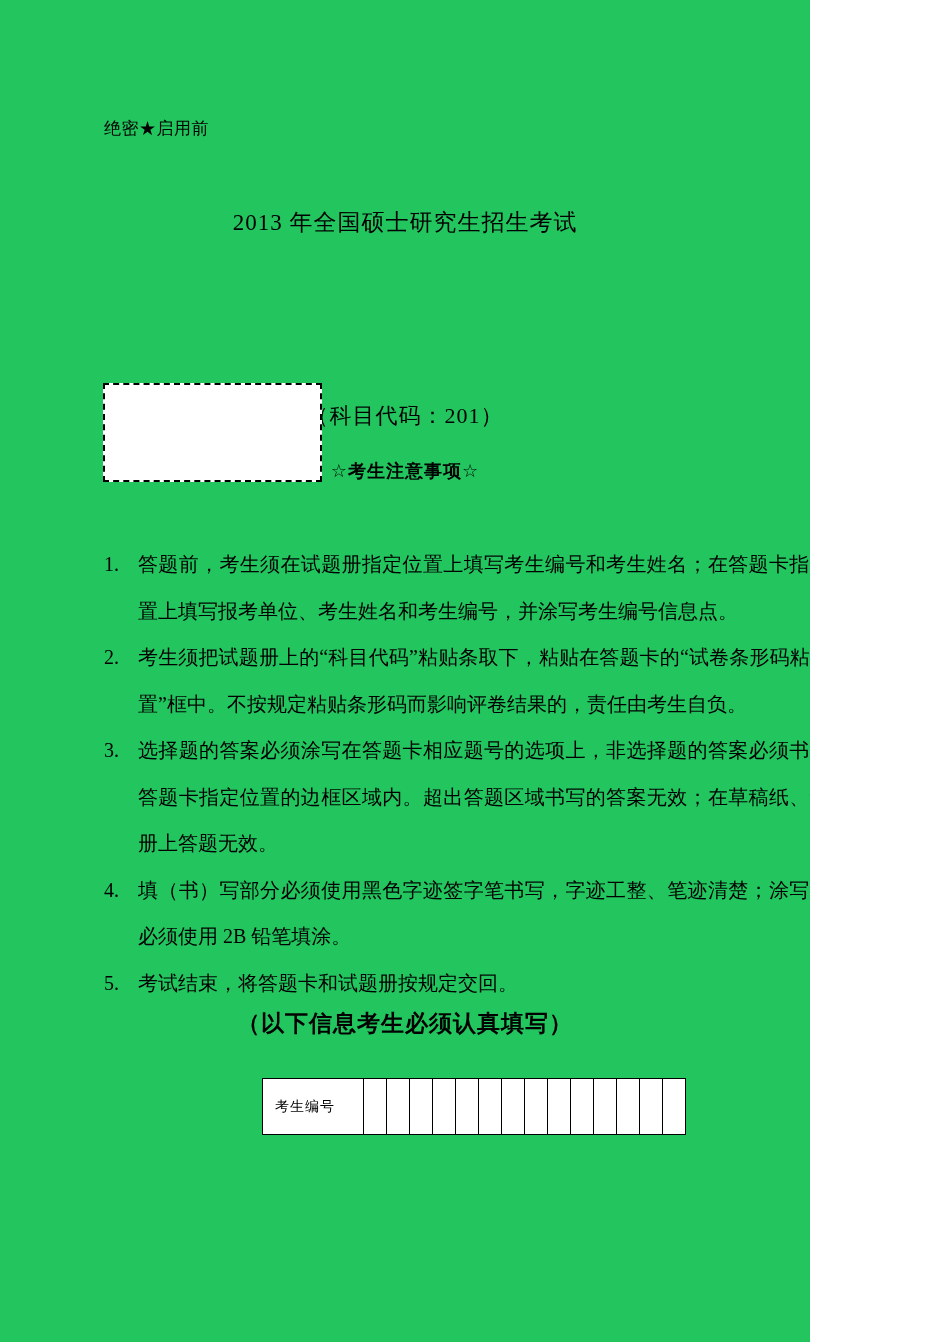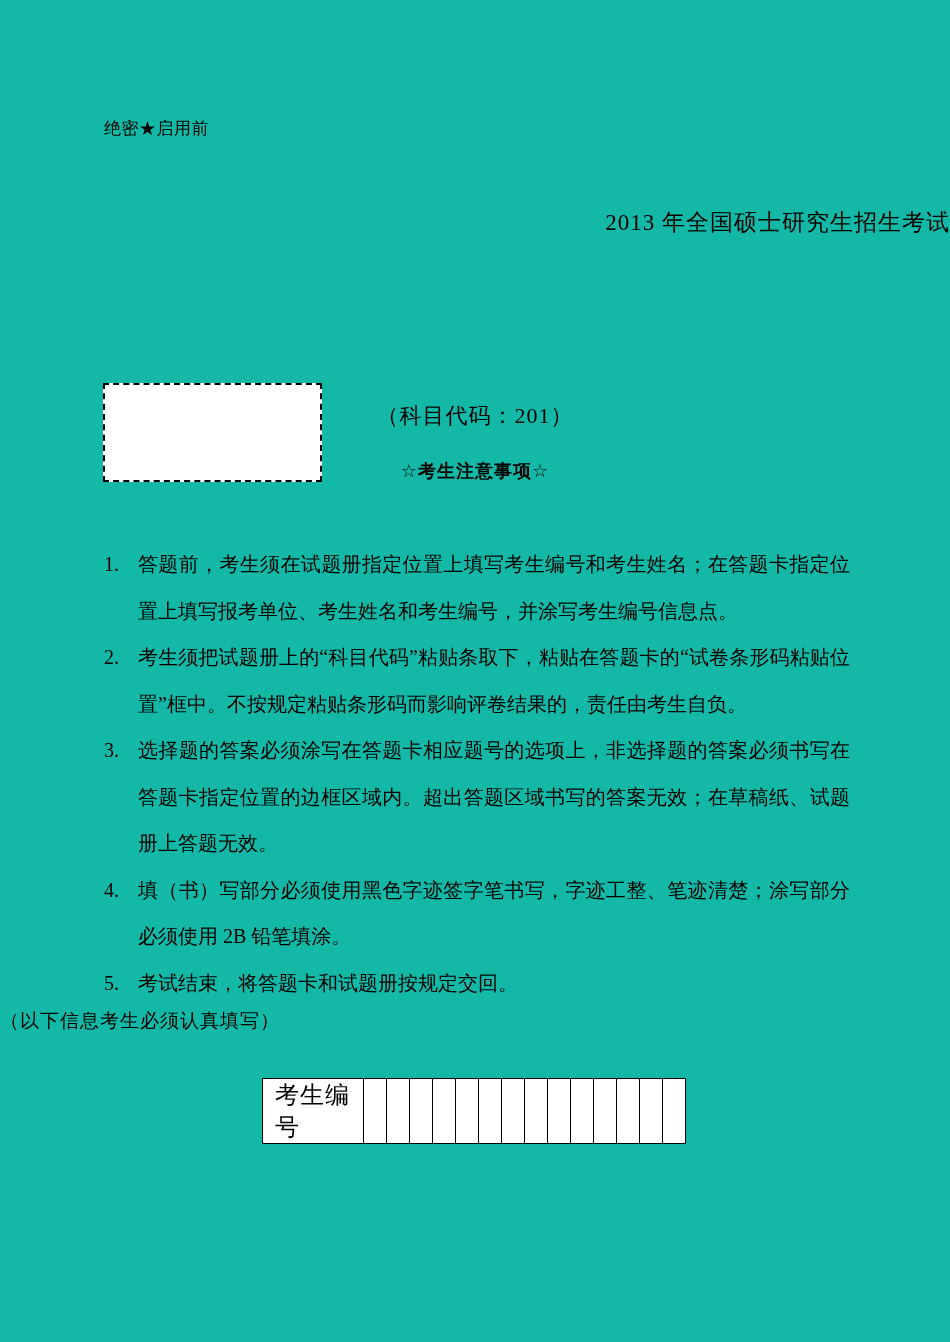--- a/index.html
+++ b/index.html
@@ -1,38 +1,38 @@
 <!DOCTYPE html>
 <html><head>
 <meta charset="utf-8">
 <style>
   * { margin: 0; padding: 0; box-sizing: border-box; }
   html, body { background: #ffffff; }
   .page {
     position: relative;
-    width: 950px;
+    width: 810px;
     height: 1342px;
-    background: #14b8a6;
+    background: #22c55e;
     color: #000000;
     font-family: "Liberation Serif", "DejaVu Serif", serif;
     overflow: hidden;
   }
   .classified {
     position: absolute;
     top: 117px;
     left: 104px;
     font-size: 17px;
     letter-spacing: 0.5px;
   }
   .exam-title {
     position: absolute;
     top: 207px;
     left: 0;
     width: 100%;
-    text-align: right;
+    text-align: center;
     font-size: 23px;
     letter-spacing: 1px;
   }
   .subject-title {
     position: absolute;
     top: 272px;
     left: 0;
     width: 100%;
     text-align: center;
     font-size: 40px;
@@ -85,39 +85,41 @@
   }
   .notice-text {
     flex: 1;
     text-align: justify;
   }
   .fill-note {
     position: absolute;
     top: 1008px;
     left: 0;
     width: 100%;
-    font-size: 19px;
+    text-align: center;
+    font-size: 23px;
     letter-spacing: 1px;
+    font-weight: bold;
   }
   .info-table {
     position: absolute;
     top: 1078px;
     left: 262px;
     border-collapse: collapse;
     background: #ffffff;
   }
   .info-table td {
     border: 1px solid #000000;
     height: 56px;
   }
   .info-table .label-cell {
     width: 101px;
     min-width: 101px;
     padding-left: 12px;
-    font-size: 24px;
+    font-size: 14px;
     letter-spacing: 1px;
     margin-left: 16px;
   }
   .info-table .blank-cell {
     width: 23px;
     min-width: 23px;
   }
 </style>
 </head>
 <body>

